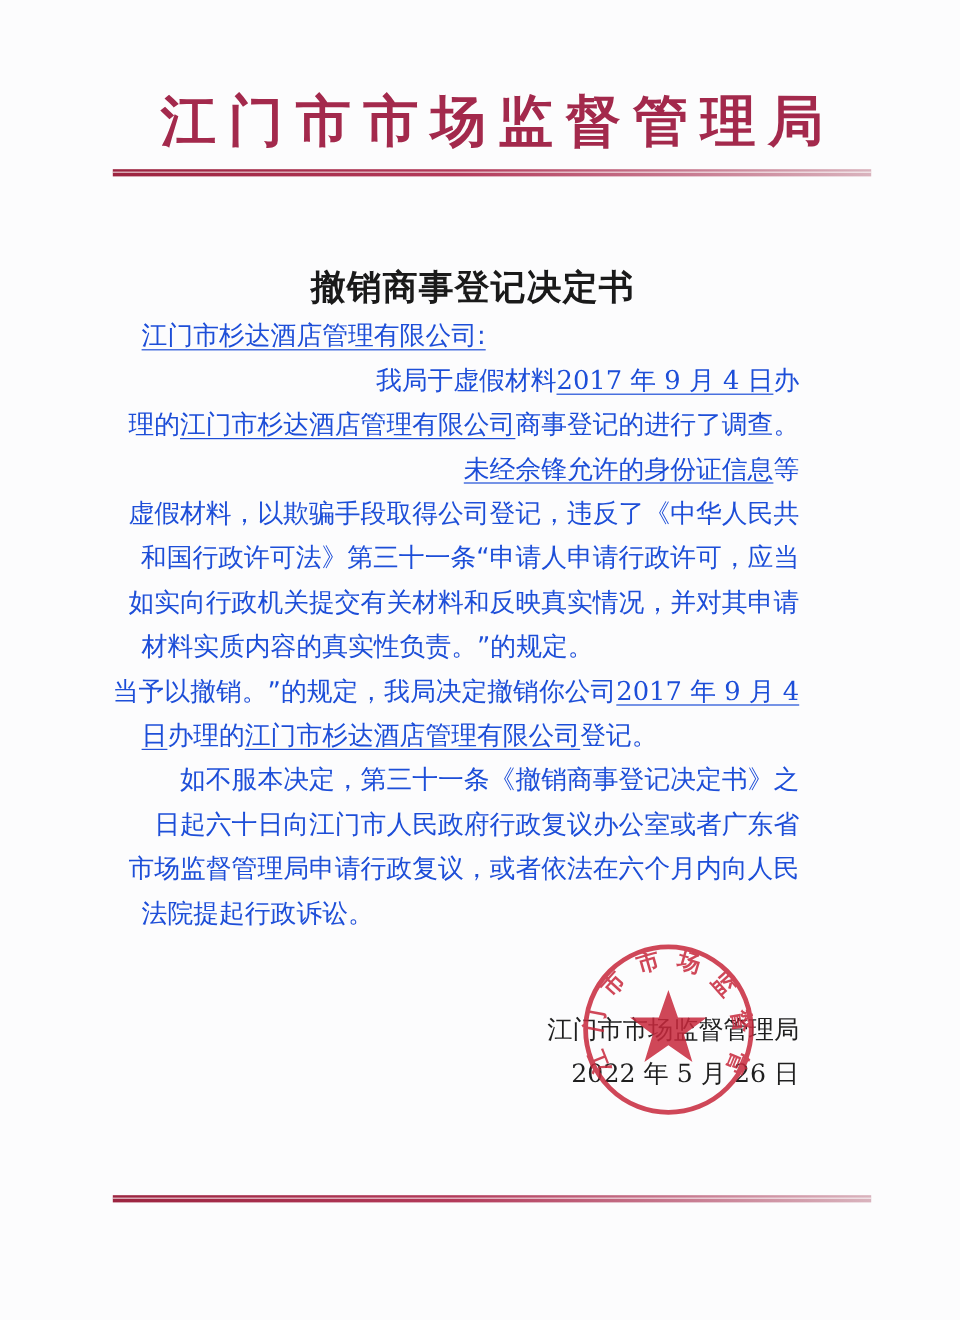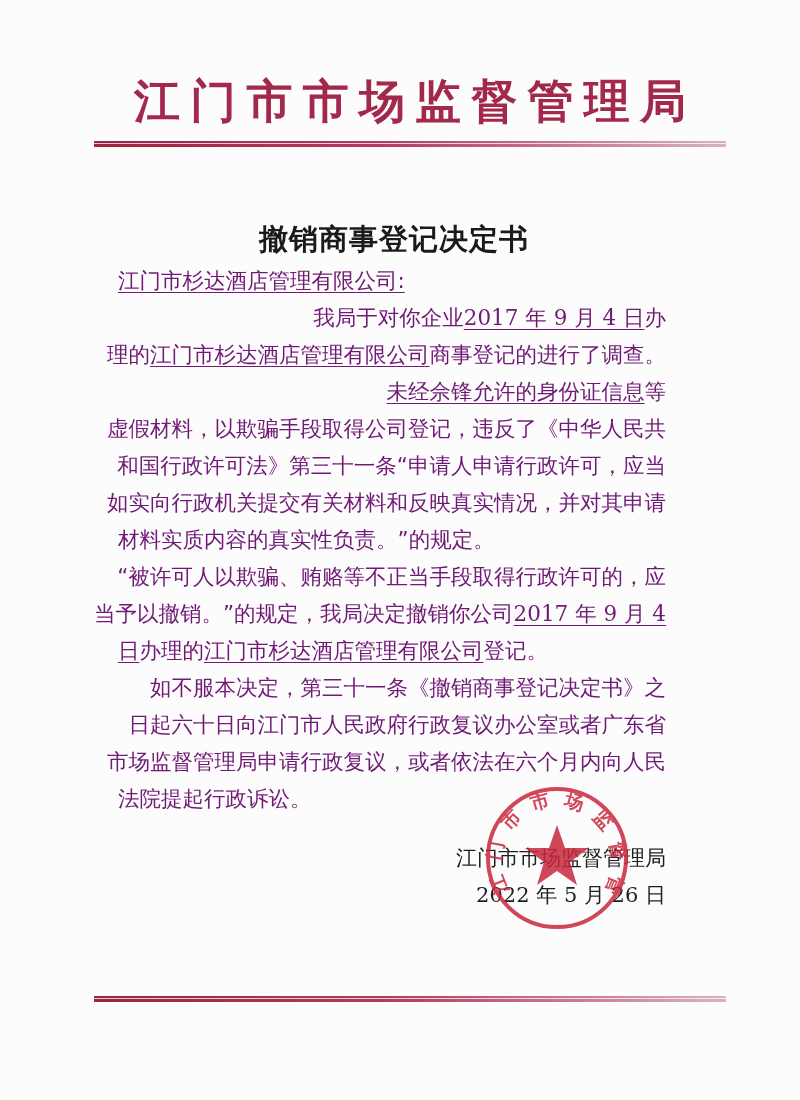--- a/index.html
+++ b/index.html
@@ -29,21 +29,21 @@
   .rule.top { top: 141px; }
   .rule.bottom { top: 996px; }
   .doc-title {
     position: absolute; left: 0; width: 788px; top: 220px; text-align: center;
     font-family: "DejaVu Serif", "Liberation Serif", serif;
     font-weight: bold; font-size: 29px; color: #1a1a1a; letter-spacing: 1px;
   }
   .body-text {
     position: absolute; left: 118px; top: 262px; width: 548px;
     font-family: "DejaVu Sans", "Liberation Sans", sans-serif;
-    font-size: 21.5px; line-height: 37px; color: #701a75;
+    font-size: 21.5px; line-height: 37px; color: #1d4ed8;
     text-align: justify;
   }
   .line { white-space: nowrap; display: flex; justify-content: flex-end; height: 37px; }
   .line.left { justify-content: flex-start; }
   .u { text-decoration: underline; text-decoration-thickness: 1px; text-underline-offset: 4px; }
   .num { font-family: "DejaVu Serif", "Liberation Serif", serif; }
   .signature {
     position: absolute; left: 430px; top: 840px; width: 236px;
     font-family: "DejaVu Sans", "Liberation Sans", sans-serif;
     font-size: 21px; line-height: 37px; color: #1f1f1f; text-align: right;
@@ -75,21 +75,21 @@
 
   <div class="doc-title">撤销商事登记决定书</div>
 
   <div class="body-text" id="body-text">
     <div class="line left">
       <span class="u">江门市杉达酒店管理有限公司:</span>
     </div>
   <div>
         <div class="line">
           <span>　　我局于 </span>
-          <span>对你企业 </span>
+          <span>虚假材料 </span>
           <span class="u num">2017 年 9 月 4 日</span>
           <span>办</span>
         </div>
         <div class="line">
           <span>理的</span>
           <span class="u num">江门市杉达酒店管理有限公司</span>
           <span>商事登记的进行了调查。</span>
         </div>
         <div class="line">
           <span class="u num">未经佘锋允许的身份证信息</span>
@@ -102,23 +102,20 @@
           <span>和国行政许可法》第三十一条“申请人申请行政许可，应当</span>
         </div>
         <div class="line">
           <span>如实向行政机关提交有关材料和反映真实情况，并对其申请</span>
         </div>
         <div class="line left">
           <span>材料实质内容的真实性负责。”的规定。</span>
         </div>
       </div>
       <div>
-        <div class="line">
-          <span>“被许可人以欺骗、贿赂等不正当手段取得行政许可的，应</span>
-        </div>
         <div class="line">
           <span>当予以撤销。”的规定，我局决定撤销你公司 </span>
           <span class="u num">2017 年 9 月 4</span>
         </div>
         <div class="line left">
           <span class="u num">日</span>
           <span>办理的</span>
           <span class="u num">江门市杉达酒店管理有限公司</span>
           <span>登记。</span>
         </div>

